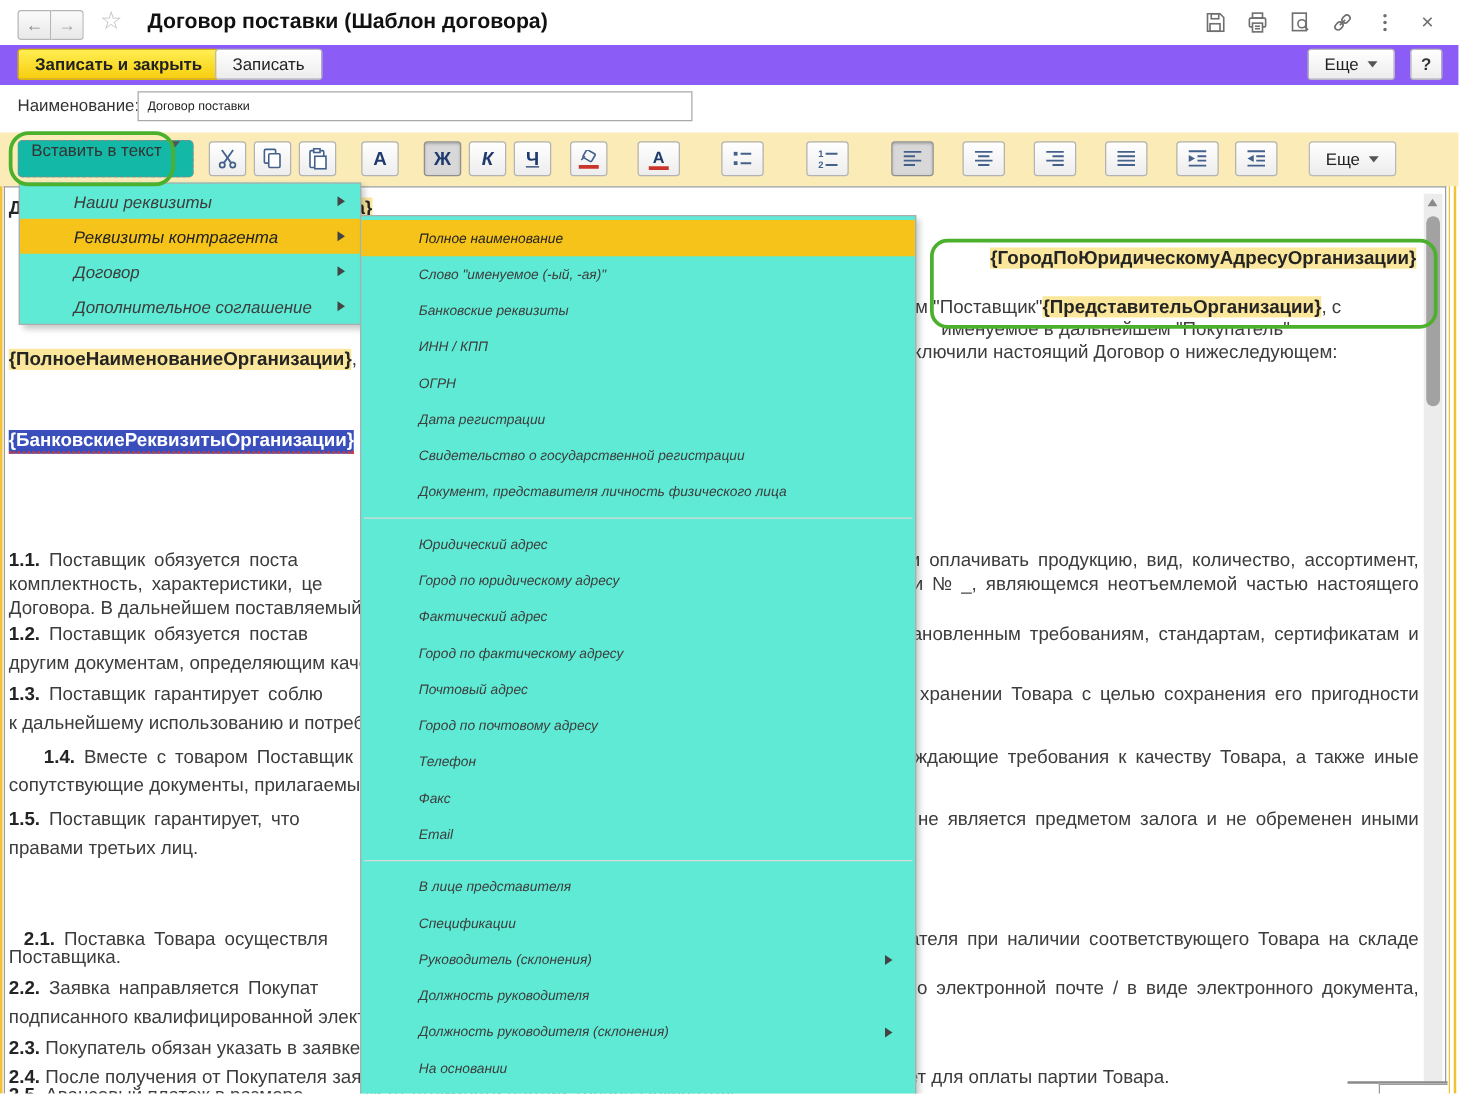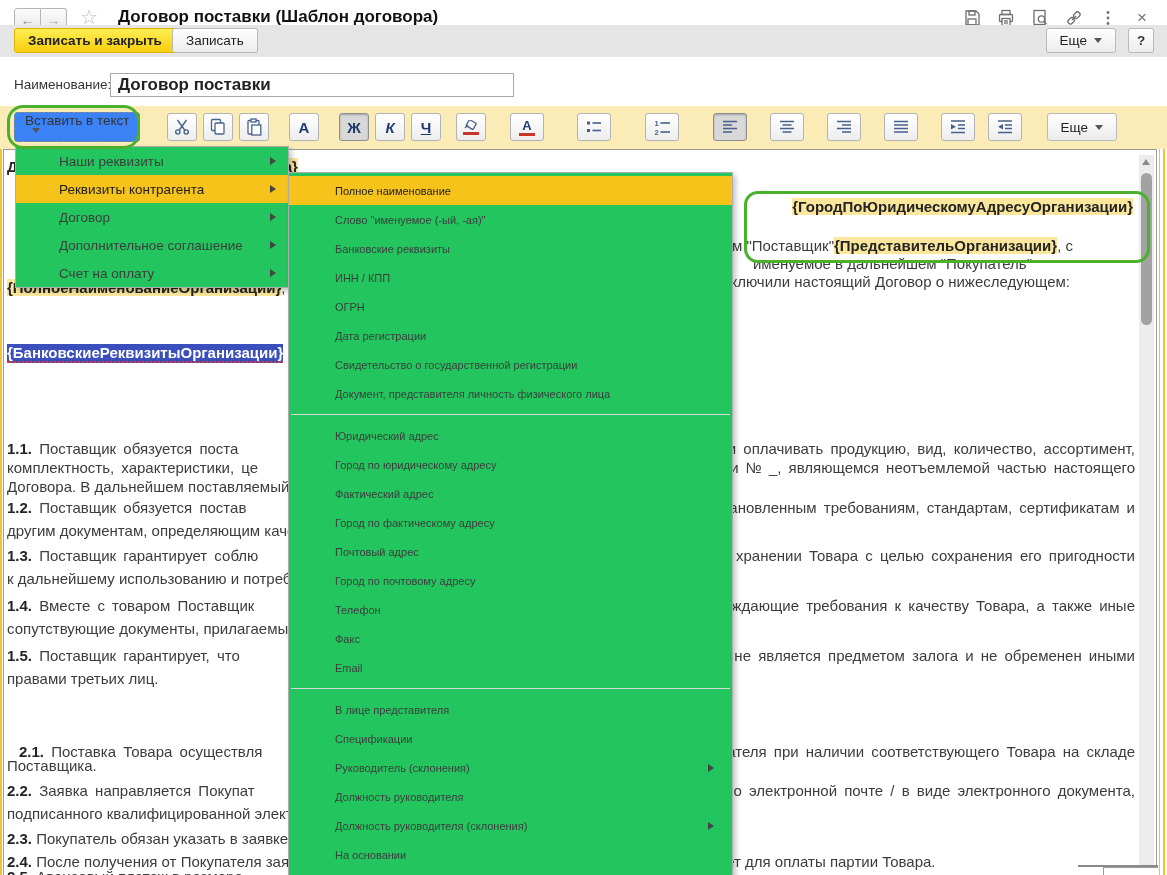--- a/index.html
+++ b/index.html
@@ -14,44 +14,44 @@
   .nav-btn.back{border-radius:3px 0 0 3px;}
   .nav-btn.fwd{border-radius:0 3px 3px 0;border-left:none;color:#a9a9a9;}
   .star{position:absolute;left:80px;top:6px;font-size:20px;color:#bdbdbd;line-height:22px;}
   .page-title{position:absolute;left:118px;top:7px;font-size:17px;font-weight:600;color:#111;}
   .tb-icons{position:absolute;right:14px;top:8px;display:flex;gap:12px;align-items:center;}
   .tb-ico{width:22px;height:20px;display:flex;align-items:center;justify-content:center;cursor:pointer;}
   .tb-ico svg{stroke:#6f6f6f;fill:none;stroke-width:1.3;}
   .close-x{font-size:17px;color:#6f6f6f;line-height:18px;}
 
   
-  .cmdbar{position:absolute;left:0;top:25px;width:100%;height:32px;background:#e5e5e5;}
+  .cmdbar{position:absolute;left:0;top:36px;width:100%;height:32px;background:#8b5cf6;}
   .btn{display:inline-flex;align-items:center;justify-content:center;height:25px;border-radius:3px;
        border:1px solid #b9b9b9;background:linear-gradient(#ffffff,#ececec);font-size:13.5px;color:#222;
        padding:0 13px;cursor:pointer;}
   .btn.primary{position:absolute;left:14px;top:3px;background:linear-gradient(#ffee52,#f7ce0e);
        border-color:#dcb500;font-weight:bold;}
   .btn.save{position:absolute;left:172px;top:3px;}
   .btn.more-top{position:absolute;right:51px;top:3px;}
   .btn.help{position:absolute;right:13px;top:3px;width:26px;padding:0;font-weight:bold;color:#333;}
   .caret{display:inline-block;width:0;height:0;border-left:4px solid transparent;border-right:4px solid transparent;
          border-top:5px solid #555;margin-left:7px;}
 
   
   .namerow{position:absolute;left:0;top:70px;width:100%;height:32px;background:#fff;}
   .namerow label{position:absolute;left:14px;top:7px;font-size:13.5px;color:#333;}
-  .namerow input{position:absolute;left:110px;top:3px;width:404px;height:24px;border:1px solid #a9a9a9;
-                 font-size:17px;padding:0 7px;box-sizing:border-box;color:#222;
-                 font-family:"Liberation Sans","DejaVu Sans",sans-serif;font-weight:bold;}
+  .namerow input{position:absolute;left:110px;top:3px;width:444px;height:24px;border:1px solid #a9a9a9;
+                 font-size:10px;padding:0 7px;box-sizing:border-box;color:#222;
+                 font-family:"Liberation Sans","DejaVu Sans",sans-serif;}
 
   
   .fmtbar{position:absolute;left:0;top:106px;width:100%;height:43px;background:var(--toolbar_bg,#faebb7);}
-  .insert-btn{position:absolute;left:14px;top:6px;height:28px;padding:0 10px;background:#3b82f6;
+  .insert-btn{position:absolute;left:14px;top:6px;height:28px;padding:0 10px;background:#14b8a6;
               border:1px dashed #8a8a8a;border-radius:4px;font-size:13.5px;color:#333;
-              display:flex;align-items:flex-start;cursor:pointer;flex-direction:column;}
+              display:flex;align-items:flex-start;cursor:pointer;}
   .tb-btn{position:absolute;top:7px;width:30px;height:28px;border:1px solid #b3b3b3;border-radius:3px;
           background:linear-gradient(#ffffff,#ededed);display:flex;align-items:center;justify-content:center;
           cursor:pointer;box-sizing:border-box;}
   .tb-btn.w34{width:34px;}
   .tb-btn.pressed{background:#d8d8d8;border-color:#8f8f8f;box-shadow:inset 0 1px 2px rgba(0,0,0,.25);}
   .tb-btn .ltr{font-size:15px;font-weight:bold;color:#1f3b6e;line-height:1;}
   .tb-btn .ltr.it{font-style:italic;}
   .tb-btn .ltr.un{text-decoration:underline;}
   .stack{display:flex;flex-direction:column;align-items:center;gap:1px;}
   .colorbar{width:16px;height:3px;background:#c9352b;}
@@ -78,22 +78,22 @@
   .corner-box{position:absolute;left:1099px;top:717px;width:54px;height:9px;background:#fff;
               border-left:1px solid #9a9a9a;border-top:1px solid #9a9a9a;}
 
   
   .frame-line{position:absolute;top:148px;bottom:0;width:2px;background:var(--window_frame,#f2c233);}
   .frame-left{left:0;}
   .frame-right1{right:2px;}
   .frame-right2{right:7px;width:1px;}
 
   
-  .menu{position:absolute;background:#22c55e;border:1px solid #adadad;box-shadow:3px 3px 5px rgba(0,0,0,.22);
-        z-index:20;box-sizing:border-box;}
+  .menu{position:absolute;background:#5eead4;border:1px solid #adadad;box-shadow:3px 3px 5px rgba(0,0,0,.22);
+        z-index:20;box-sizing:border-box;font-style:italic;}
   .menu-l1{left:15px;top:146px;width:274px;padding:0;}
   .menu-item{height:28px;display:flex;align-items:center;padding:0 12px 0 43px;font-size:13.5px;color:#3d3d3d;
              cursor:pointer;justify-content:space-between;}
   .menu-item.active{background:var(--accent_yellow,#f5c31a);color:#222;}
   .arrow{display:inline-block;width:0;height:0;border-top:4.5px solid transparent;border-bottom:4.5px solid transparent;
          border-left:6px solid #444;}
   .menu-l2{left:288px;top:172px;width:445px;height:710px;padding:3px 0;}
   .submenu-item{height:29px;display:flex;align-items:center;padding:0 18px 0 46px;font-size:11px;color:#3d3d3d;
                 cursor:pointer;justify-content:space-between;}
   .submenu-item.active{background:var(--accent_yellow,#f5c31a);color:#222;}
@@ -352,21 +352,21 @@
         <div class="doc-line a-right" style="top: 123px; right: 86px;"><span>заключили настоящий Договор о нижеследующем:</span></div>
         <div class="doc-line a-left" style="top: 129px;"><span class="b hl">{ПолноеНаименованиеОрганизации}</span><span>, в лице</span></div>
         <div class="doc-line a-left" style="top: 194px;"><span class="bluehl">{БанковскиеРеквизитыОрганизации}</span></div>
         <div class="doc-line a-split" style="top: 290px; word-spacing: 3px;"><span><span class="b">1.1.</span><span> Поставщик обязуется поста</span></span><span><span>влять, а Покупатель принимать и оплачивать продукцию, вид, количество, ассортимент,</span></span></div>
         <div class="doc-line a-split" style="top: 309px; word-spacing: 3px;"><span><span>комплектность, характеристики, це</span></span><span><span>на которой указаны в Спецификации № _, являющемся неотъемлемой частью настоящего</span></span></div>
         <div class="doc-line a-left" style="top: 328px;"><span>Договора. В дальнейшем поставляемый Товар.</span></div>
         <div class="doc-line a-split" style="top: 349px; word-spacing: 3px; gap: 47px;"><span><span class="b">1.2.</span><span> Поставщик обязуется постав</span></span><span><span>лять Товар, соответствующий по качеству установленным требованиям, стандартам, сертификатам и</span></span></div>
         <div class="doc-line a-left" style="top: 372px;"><span>другим документам, определяющим качество Товара.</span></div>
         <div class="doc-line a-split" style="top: 397px; word-spacing: 3px;"><span><span class="b">1.3.</span><span> Поставщик гарантирует соблю</span></span><span><span>дение необходимых условий при транспортировке и хранении Товара с целью сохранения его пригодности</span></span></div>
         <div class="doc-line a-left" style="top: 420px;"><span>к дальнейшему использованию и потреблению.</span></div>
-        <div class="doc-line a-split" style="top: 447px; word-spacing: 3px;"><span><span class="b">1.4.</span><span> Вместе с товаром Поставщик </span></span><span><span>обязан передать Покупателю документы, подтверждающие требования к качеству Товара, а также иные</span></span></div>
+        <div class="doc-line a-split" style="top: 447px; word-spacing: 3px; margin-left: 28px;"><span><span class="b">1.4.</span><span> Вместе с товаром Поставщик </span></span><span><span>обязан передать Покупателю документы, подтверждающие требования к качеству Товара, а также иные</span></span></div>
         <div class="doc-line a-left" style="top: 470px;"><span>сопутствующие документы, прилагаемые к Товару.</span></div>
         <div class="doc-line a-split" style="top: 497px; word-spacing: 3px;"><span><span class="b">1.5.</span><span> Поставщик гарантирует, что </span></span><span><span>поставляемый Товар принадлежит ему, не является предметом залога и не обременен иными</span></span></div>
         <div class="doc-line a-left" style="top: 520px;"><span>правами третьих лиц.</span></div>
         <div class="doc-line a-split" style="top: 593px; word-spacing: 3px; margin-left: 12px;"><span><span class="b">2.1.</span><span> Поставка Товара осуществля</span></span><span><span>ется отдельными партиями по заявкам Покупателя при наличии соответствующего Товара на складе</span></span></div>
         <div class="doc-line a-left" style="top: 607px;"><span>Поставщика.</span></div>
         <div class="doc-line a-split" style="top: 632px; word-spacing: 3px;"><span><span class="b">2.2.</span><span> Заявка направляется Покупат</span></span><span><span>елем Поставщику в письменной форме / по электронной почте / в виде электронного документа,</span></span></div>
         <div class="doc-line a-left" style="top: 655px;"><span>подписанного квалифицированной электронной подписью.</span></div>
         <div class="doc-line a-left" style="top: 680px;"><span class="b">2.3.</span><span> Покупатель обязан указать в заявке наименование и количество Товара.</span></div>
         <div class="doc-line a-left" style="top: 703px;"><span class="b">2.4.</span><span> После получения от Покупателя заявки Поставщик в течение 2 (двух) рабочих дней выставляет счет для оплаты партии Товара.</span></div>
         <div class="doc-line a-left" style="top: 718px;"><span class="b">2.5.</span><span> Авансовый платеж в размере _____ % от стоимости партии Товара Покупатель</span></div>
@@ -389,24 +389,20 @@
         <span class="arrow"></span>
       </div>
       <div class="menu-item">
         <span>Договор</span>
         <span class="arrow"></span>
       </div>
       <div class="menu-item">
         <span>Дополнительное соглашение</span>
         <span class="arrow"></span>
       </div>
-      <div class="menu-item">
-        <span>Счет на оплату</span>
-        <span class="arrow"></span>
-      </div>
     </div>
   <div class="menu menu-l2">
       <div class="submenu-item active">
         <span>Полное наименование</span>
       </div>
       <div class="submenu-item">
         <span>Слово "именуемое (-ый, -ая)"</span>
       </div>
       <div class="submenu-item">
         <span>Банковские реквизиты</span>

